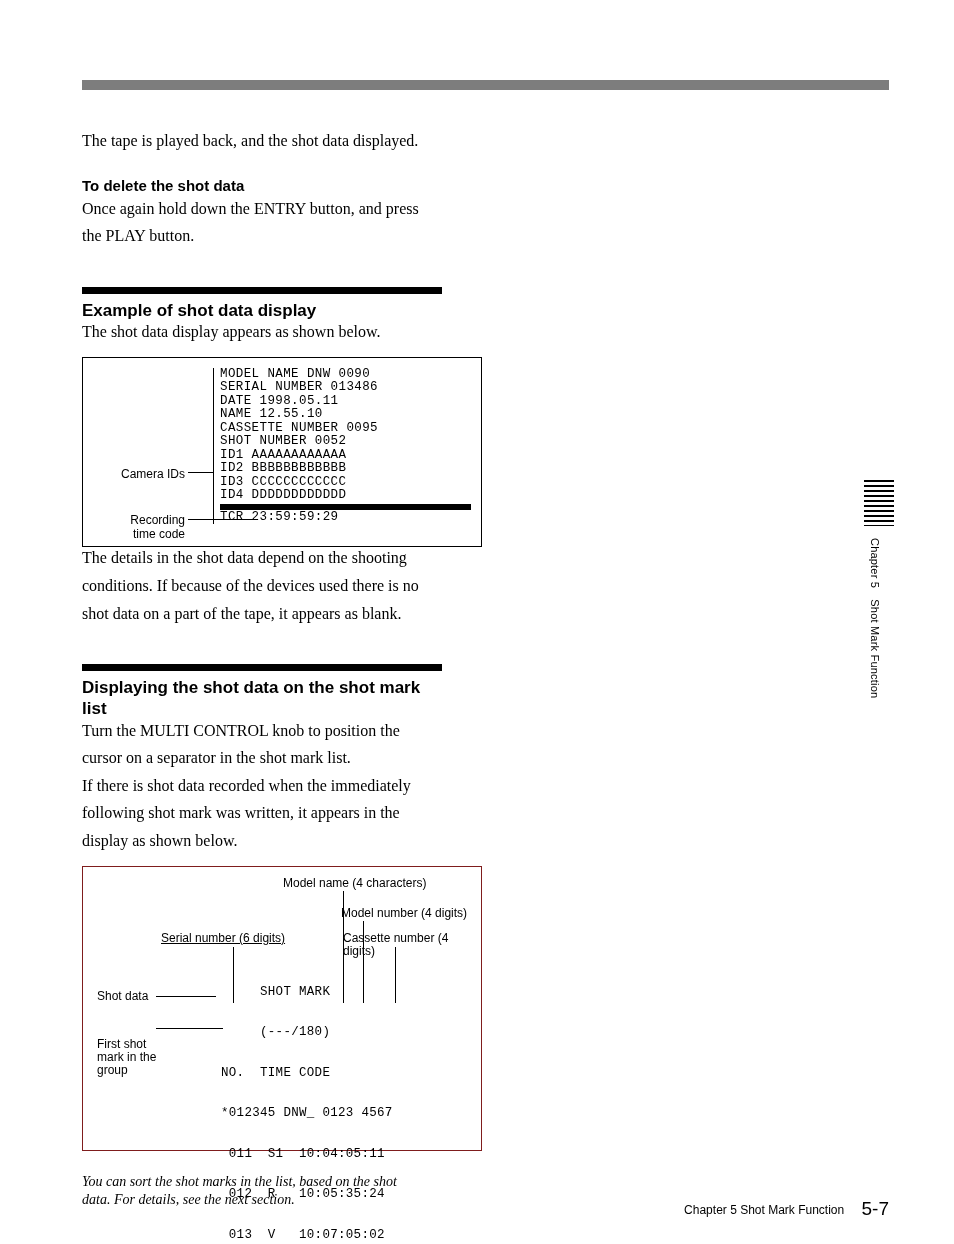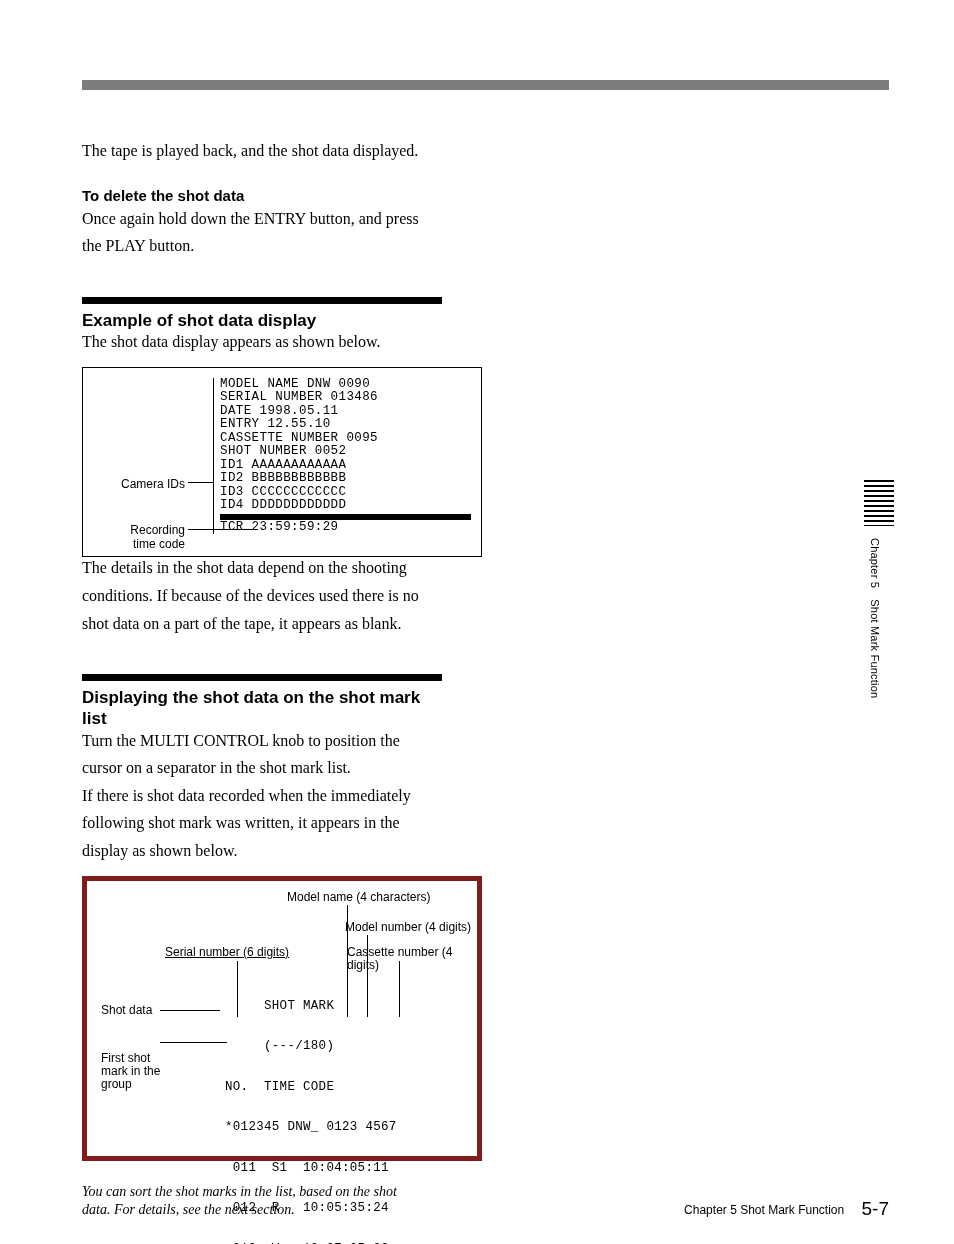--- a/index.html
+++ b/index.html
@@ -21,21 +21,21 @@
     position: absolute;
     left: 82px;
     right: 65px;
     top: 80px;
     height: 10px;
     background: #7d7d7d;
   }
   .content {
     position: absolute;
     left: 82px;
-    top: 140px;
+    top: 130px;
     width: 420px;
   }
   .content p { margin: 0 0 6px 0; }
   .sub-heading {
     font-family: Helvetica, Arial, sans-serif;
     font-weight: bold;
     font-size: 15px;
     margin: 24px 0 2px 0;
   }
   .section-heading {
@@ -101,21 +101,21 @@
   .ll1 { left: 105px; top: 114px; width: 26px; }
   .ll2 { left: 105px; top: 161px; width: 70px; }
 
   .para-after-box { margin-top: 14px; }
 
   
   .list-box {
     margin-top: 14px;
     width: 400px;
     height: 285px;
-    border: 5px solid #7f1d1d;
+    border: 1px solid #7f1d1d;
     box-sizing: border-box;
     position: relative;
     font-family: Helvetica, Arial, sans-serif;
     font-size: 12px;
   }
   .lb-label { position: absolute; line-height: 1.1; }
   .lb-modelname { left: 200px; top: 10px; }
   .lb-modelnum  { left: 258px; top: 40px; }
   .lb-serial    { left: 78px; top: 65px; text-decoration: underline; }
   .lb-cassette  { left: 260px; top: 65px; }
@@ -222,21 +222,21 @@
         <span>Recording</span><br>
         <span>time code</span>
       </div>
       <div class="lead-line ll2"></div>
 
       <div class="display-main">
         <div class="block-a">
           <div>MODEL NAME   DNW 0090</div>
           <div>SERIAL NUMBER  013486</div>
           <div>DATE       1998.05.11</div>
-          <div>ENTRY         12.55.10</div>
+          <div>NAME         12.55.10</div>
           <div>CASSETTE NUMBER  0095</div>
           <div>SHOT NUMBER      0052</div>
           <div>ID1     AAAAAAAAAAAA</div>
           <div>ID2     BBBBBBBBBBBB</div>
           <div>ID3     CCCCCCCCCCCC</div>
           <div>ID4     DDDDDDDDDDDD</div>
         </div>
         <div>  TCR 23:59:59:29</div>
       </div>
     </div>

